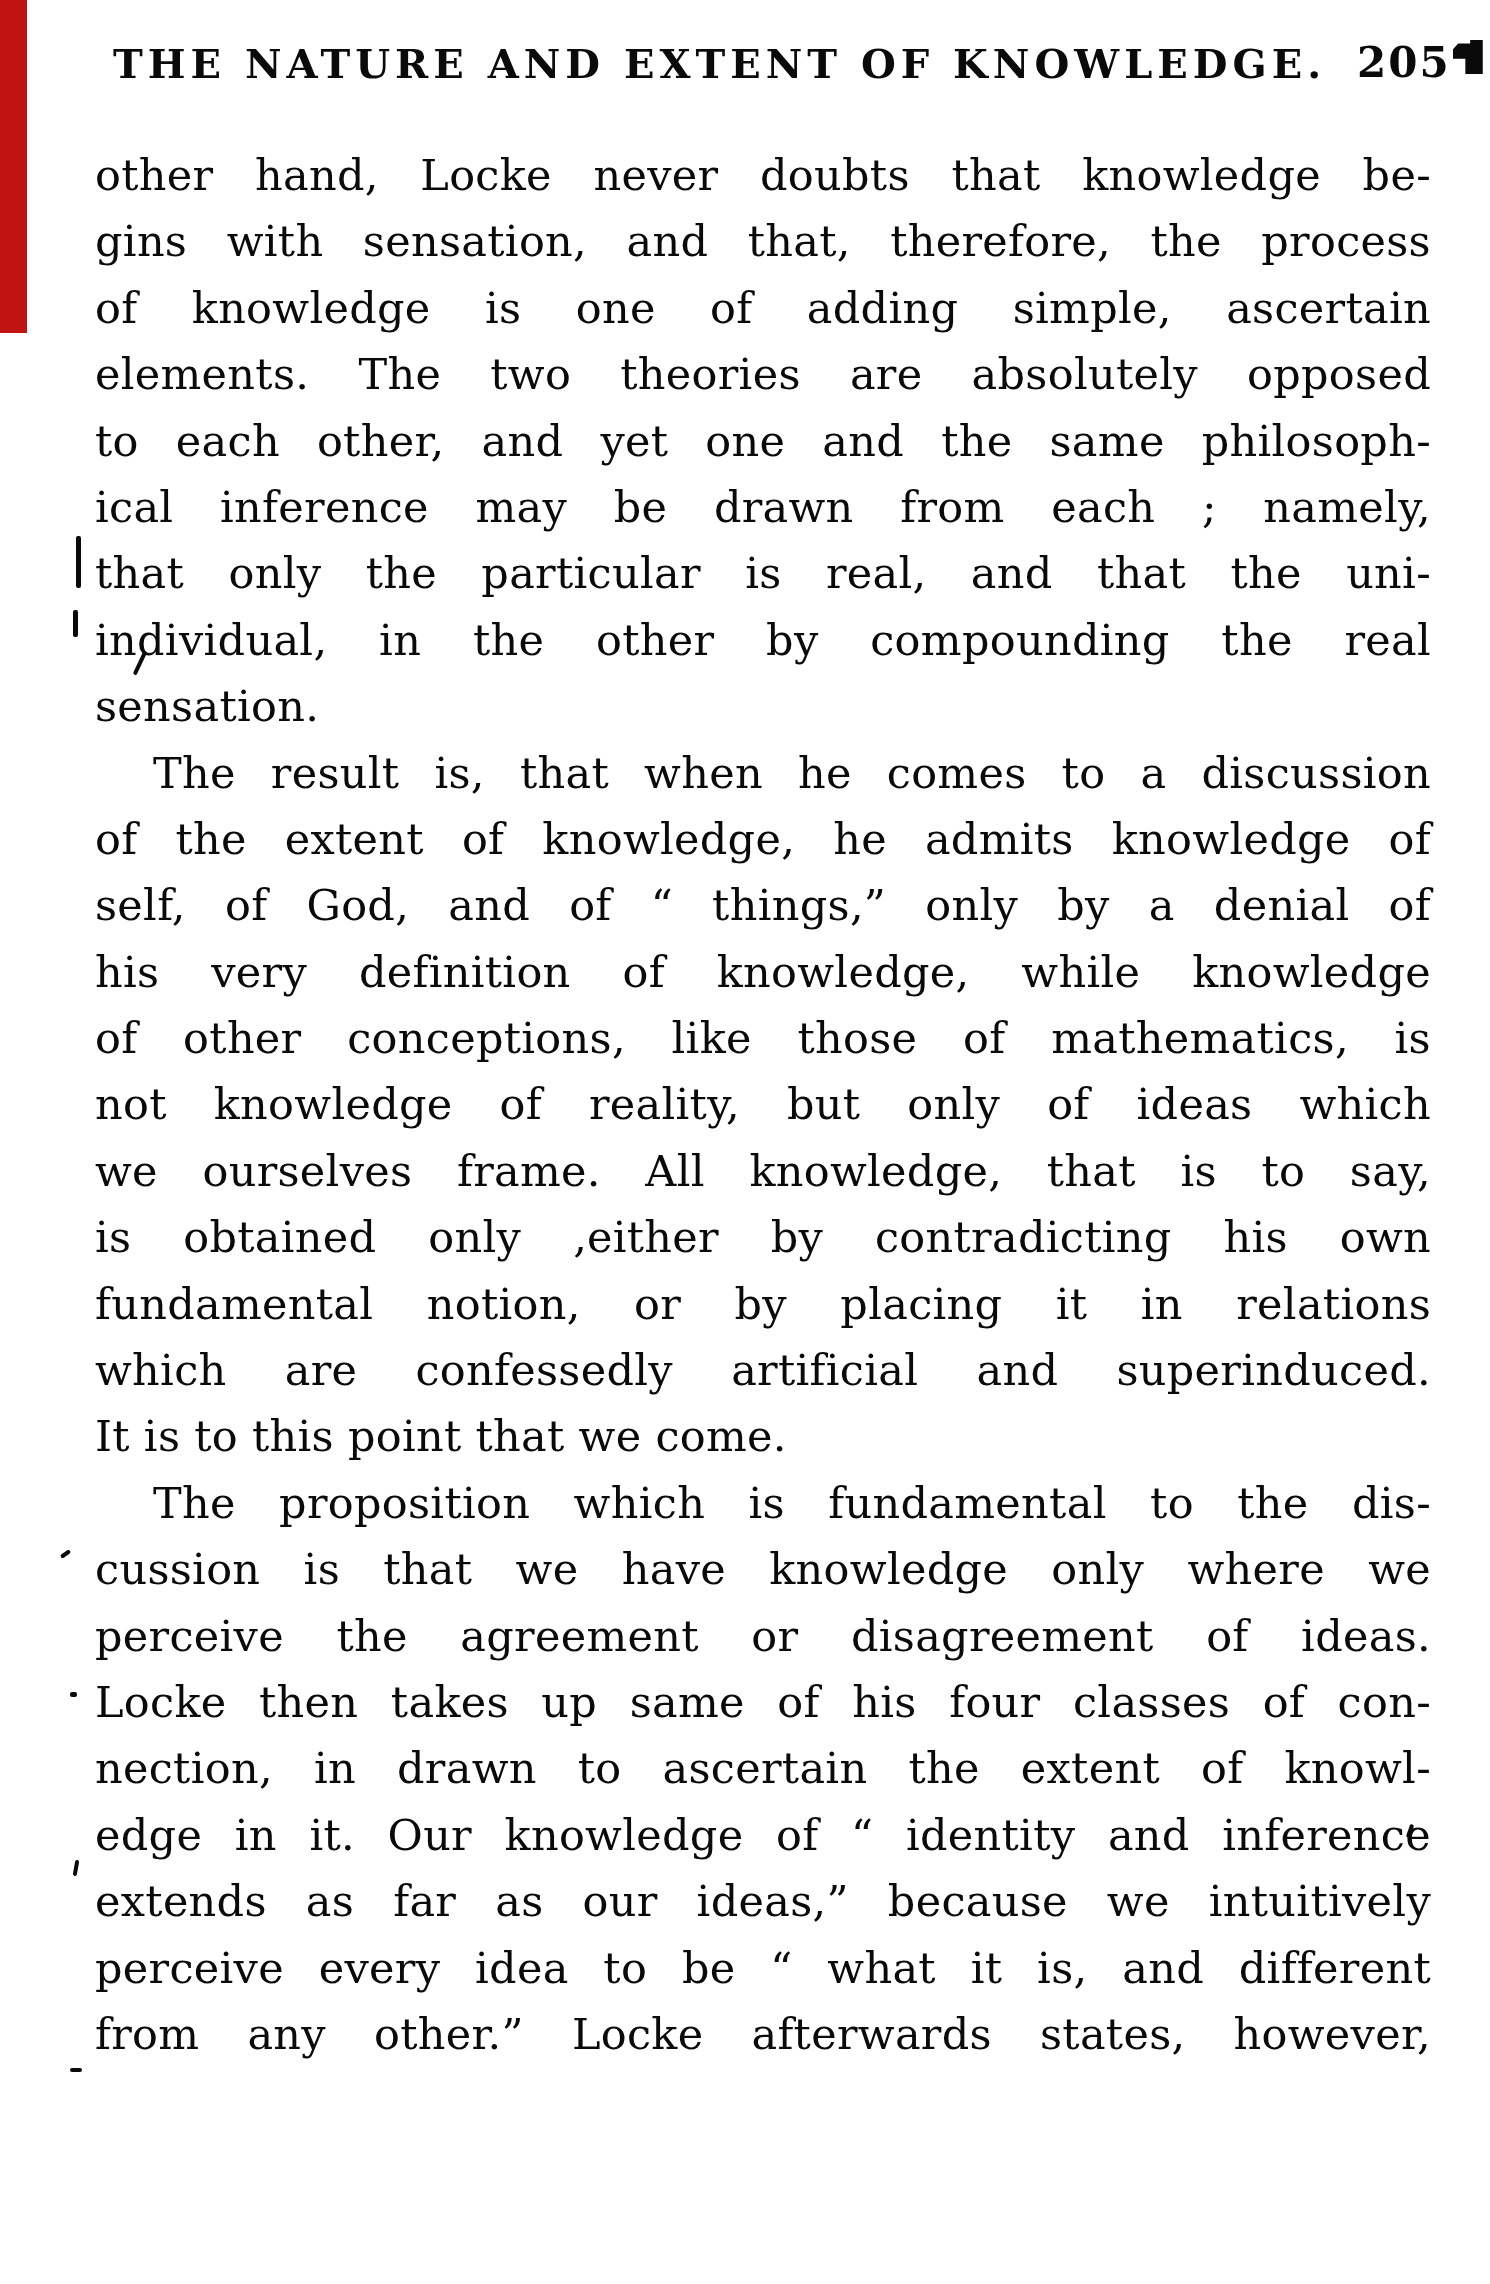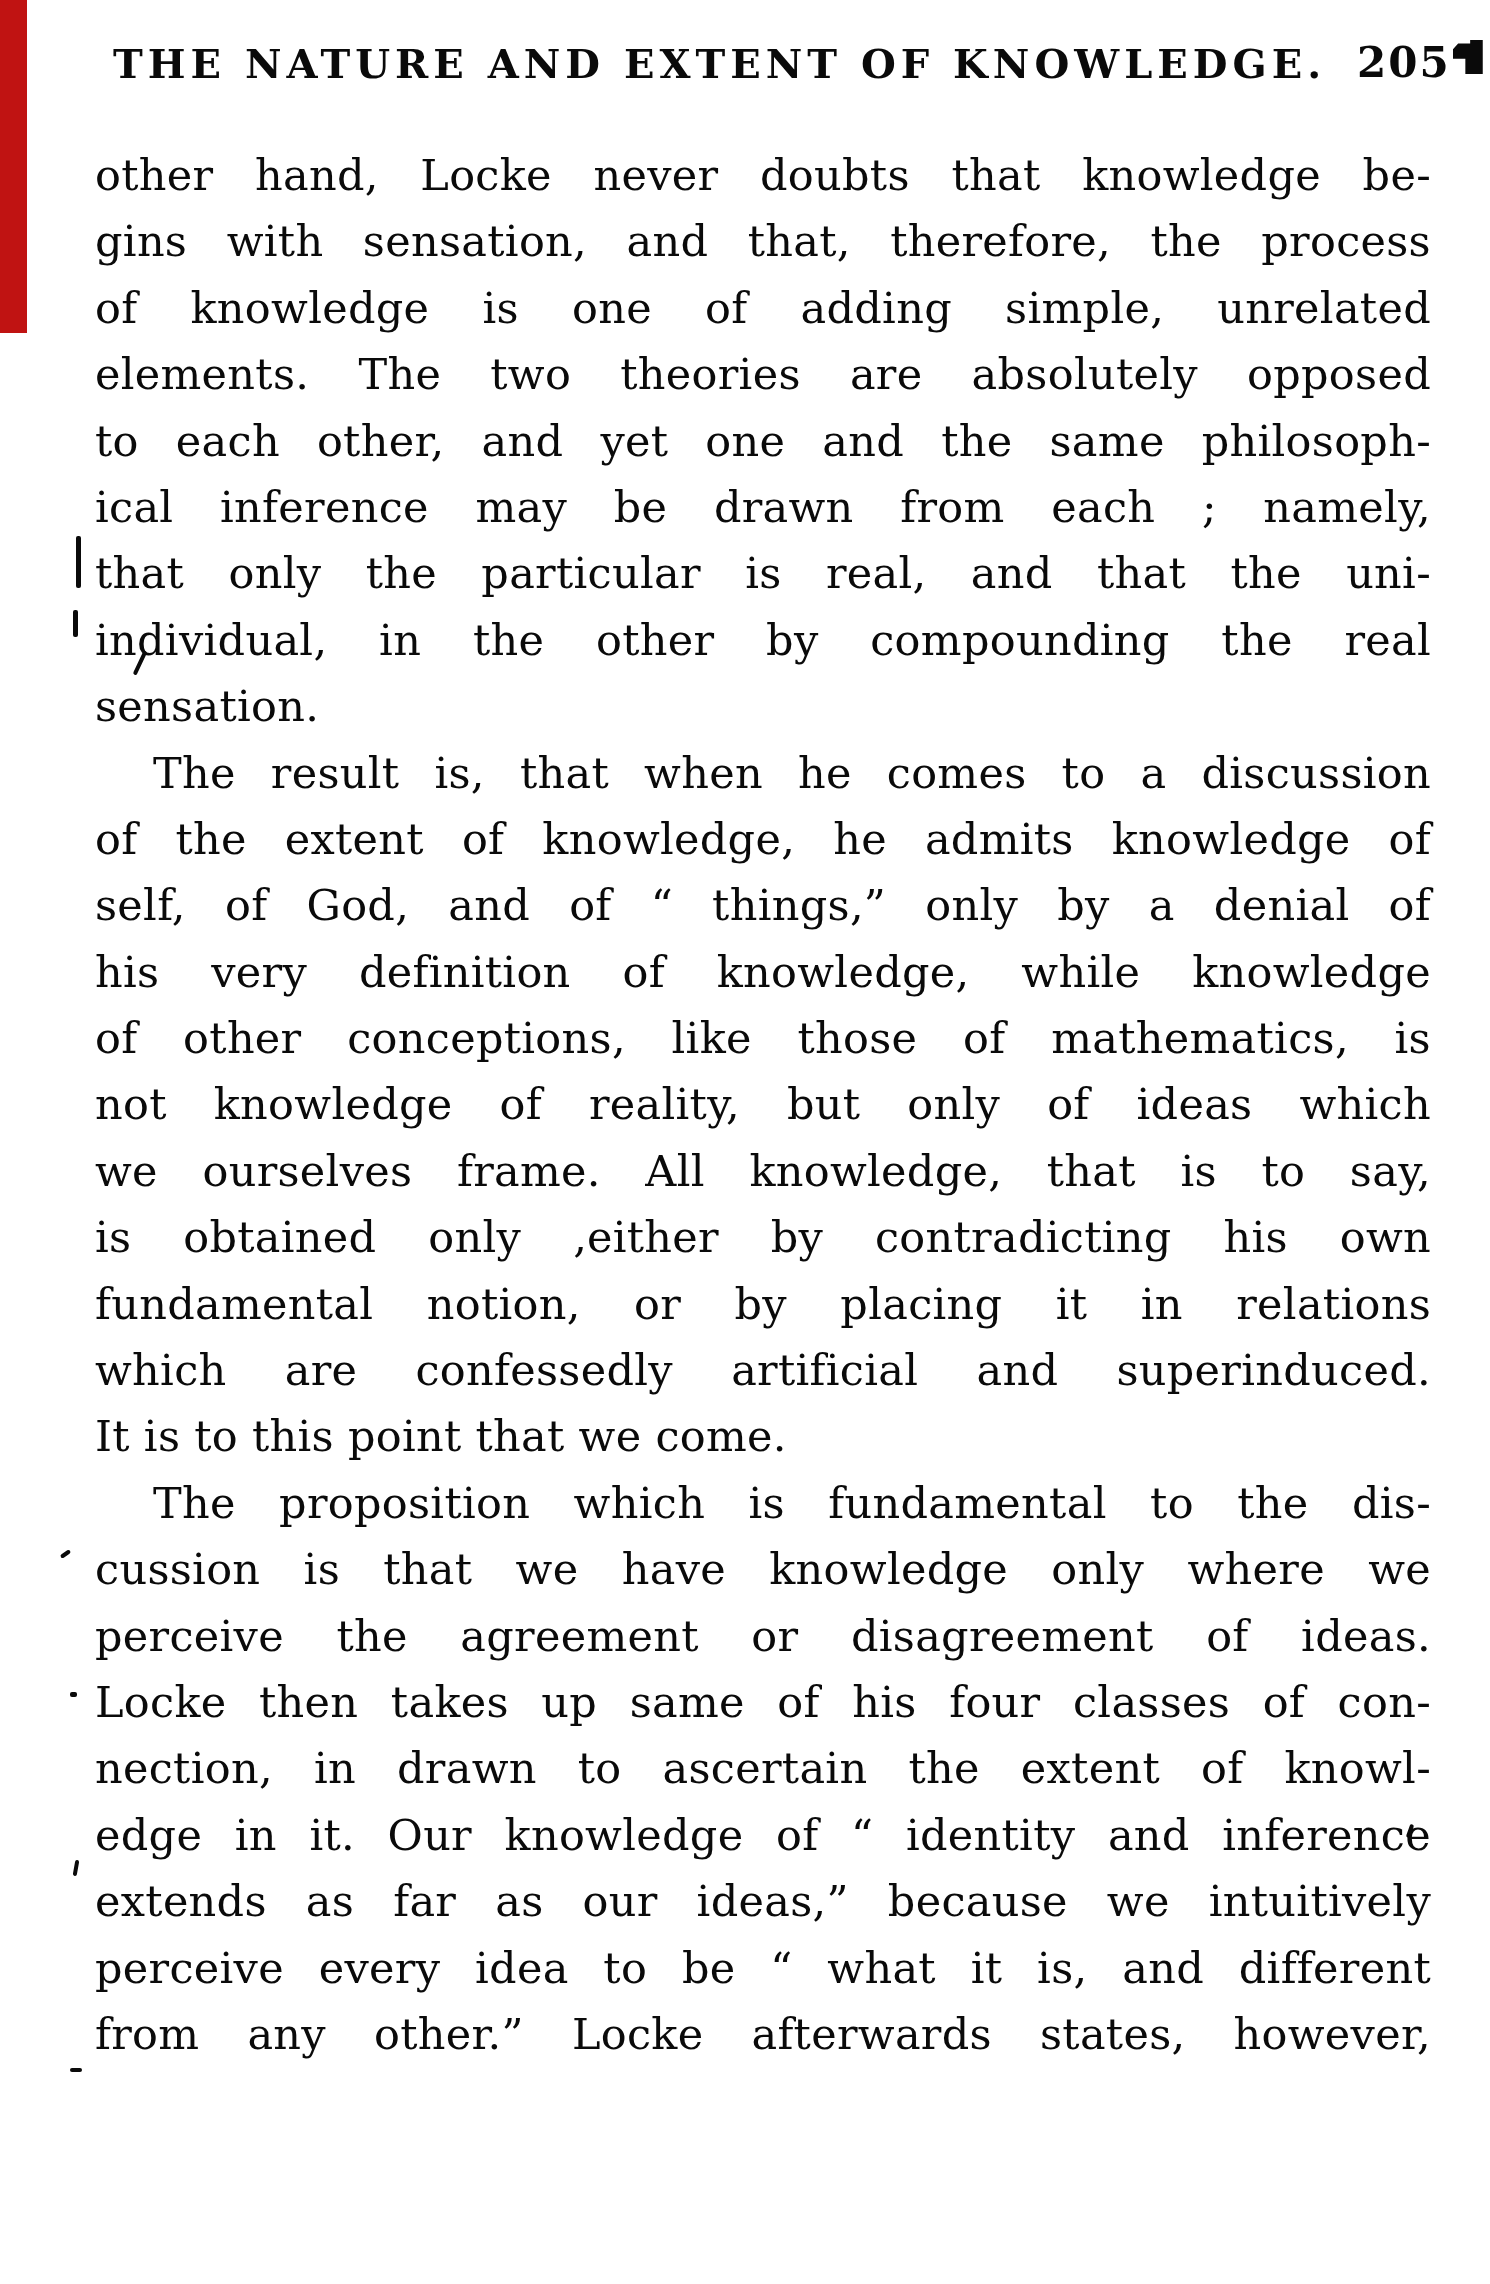--- a/index.html
+++ b/index.html
@@ -53,21 +53,21 @@
   <span>THE NATURE AND EXTENT OF KNOWLEDGE.</span>
   <span class="page-num-wrap">
     <span class="page-number">205</span>
     <span class="page-mark"></span>
   </span>
 </div>
 
 <div class="text-block">
     <div class="line">other hand, Locke never doubts that knowledge be-</div>
     <div class="line">gins with sensation, and that, therefore, the process</div>
-    <div class="line">of knowledge is one of adding simple, unrelated</div>
+    <div class="line">of knowledge is one of adding simple, ascertain</div>
     <div class="line">elements.  The two theories are absolutely opposed</div>
     <div class="line">to each other, and yet one and the same philosoph-</div>
     <div class="line">ical inference may be drawn from each ; namely,</div>
     <div class="line">that only the particular is real, and that the uni-</div>
     <div class="line">individual, in the other by compounding the real</div>
     <div class="line no-just">sensation.</div>
     <div class="line indent">The result is, that when he comes to a discussion</div>
     <div class="line">of the extent of knowledge, he admits knowledge of</div>
     <div class="line">self, of God, and of “ things,” only by a denial of</div>
     <div class="line">his very definition of knowledge, while knowledge</div>

